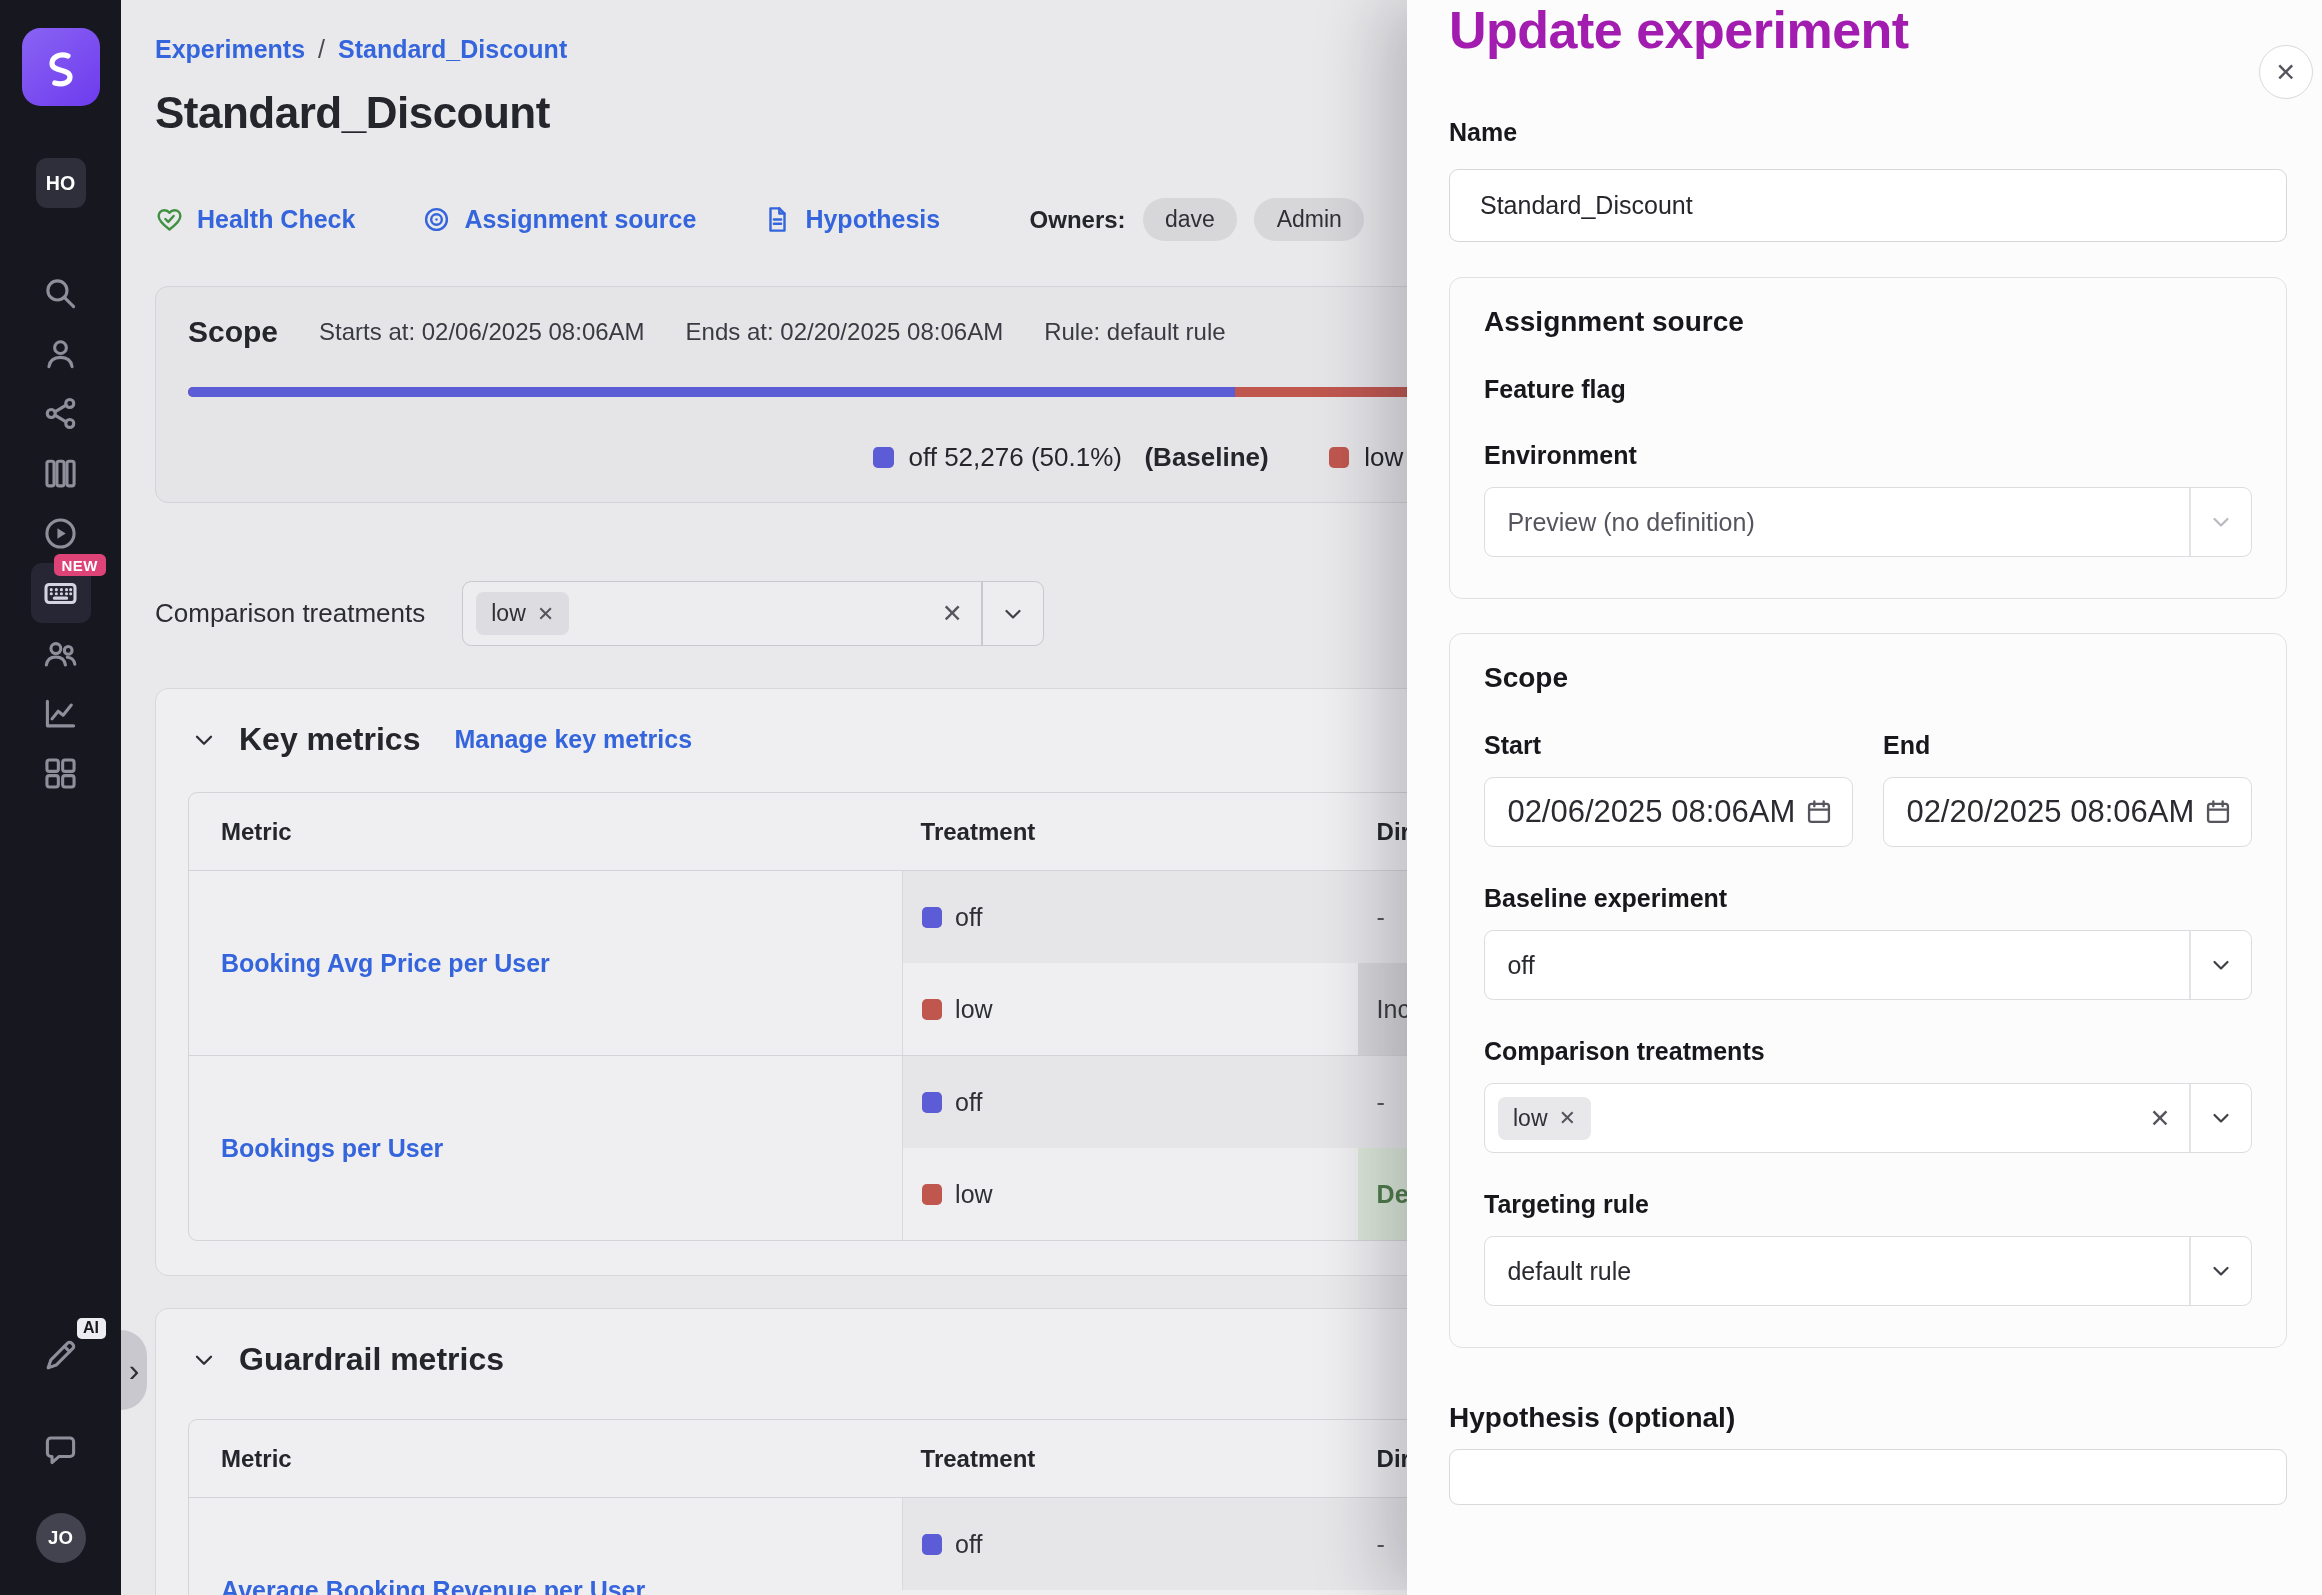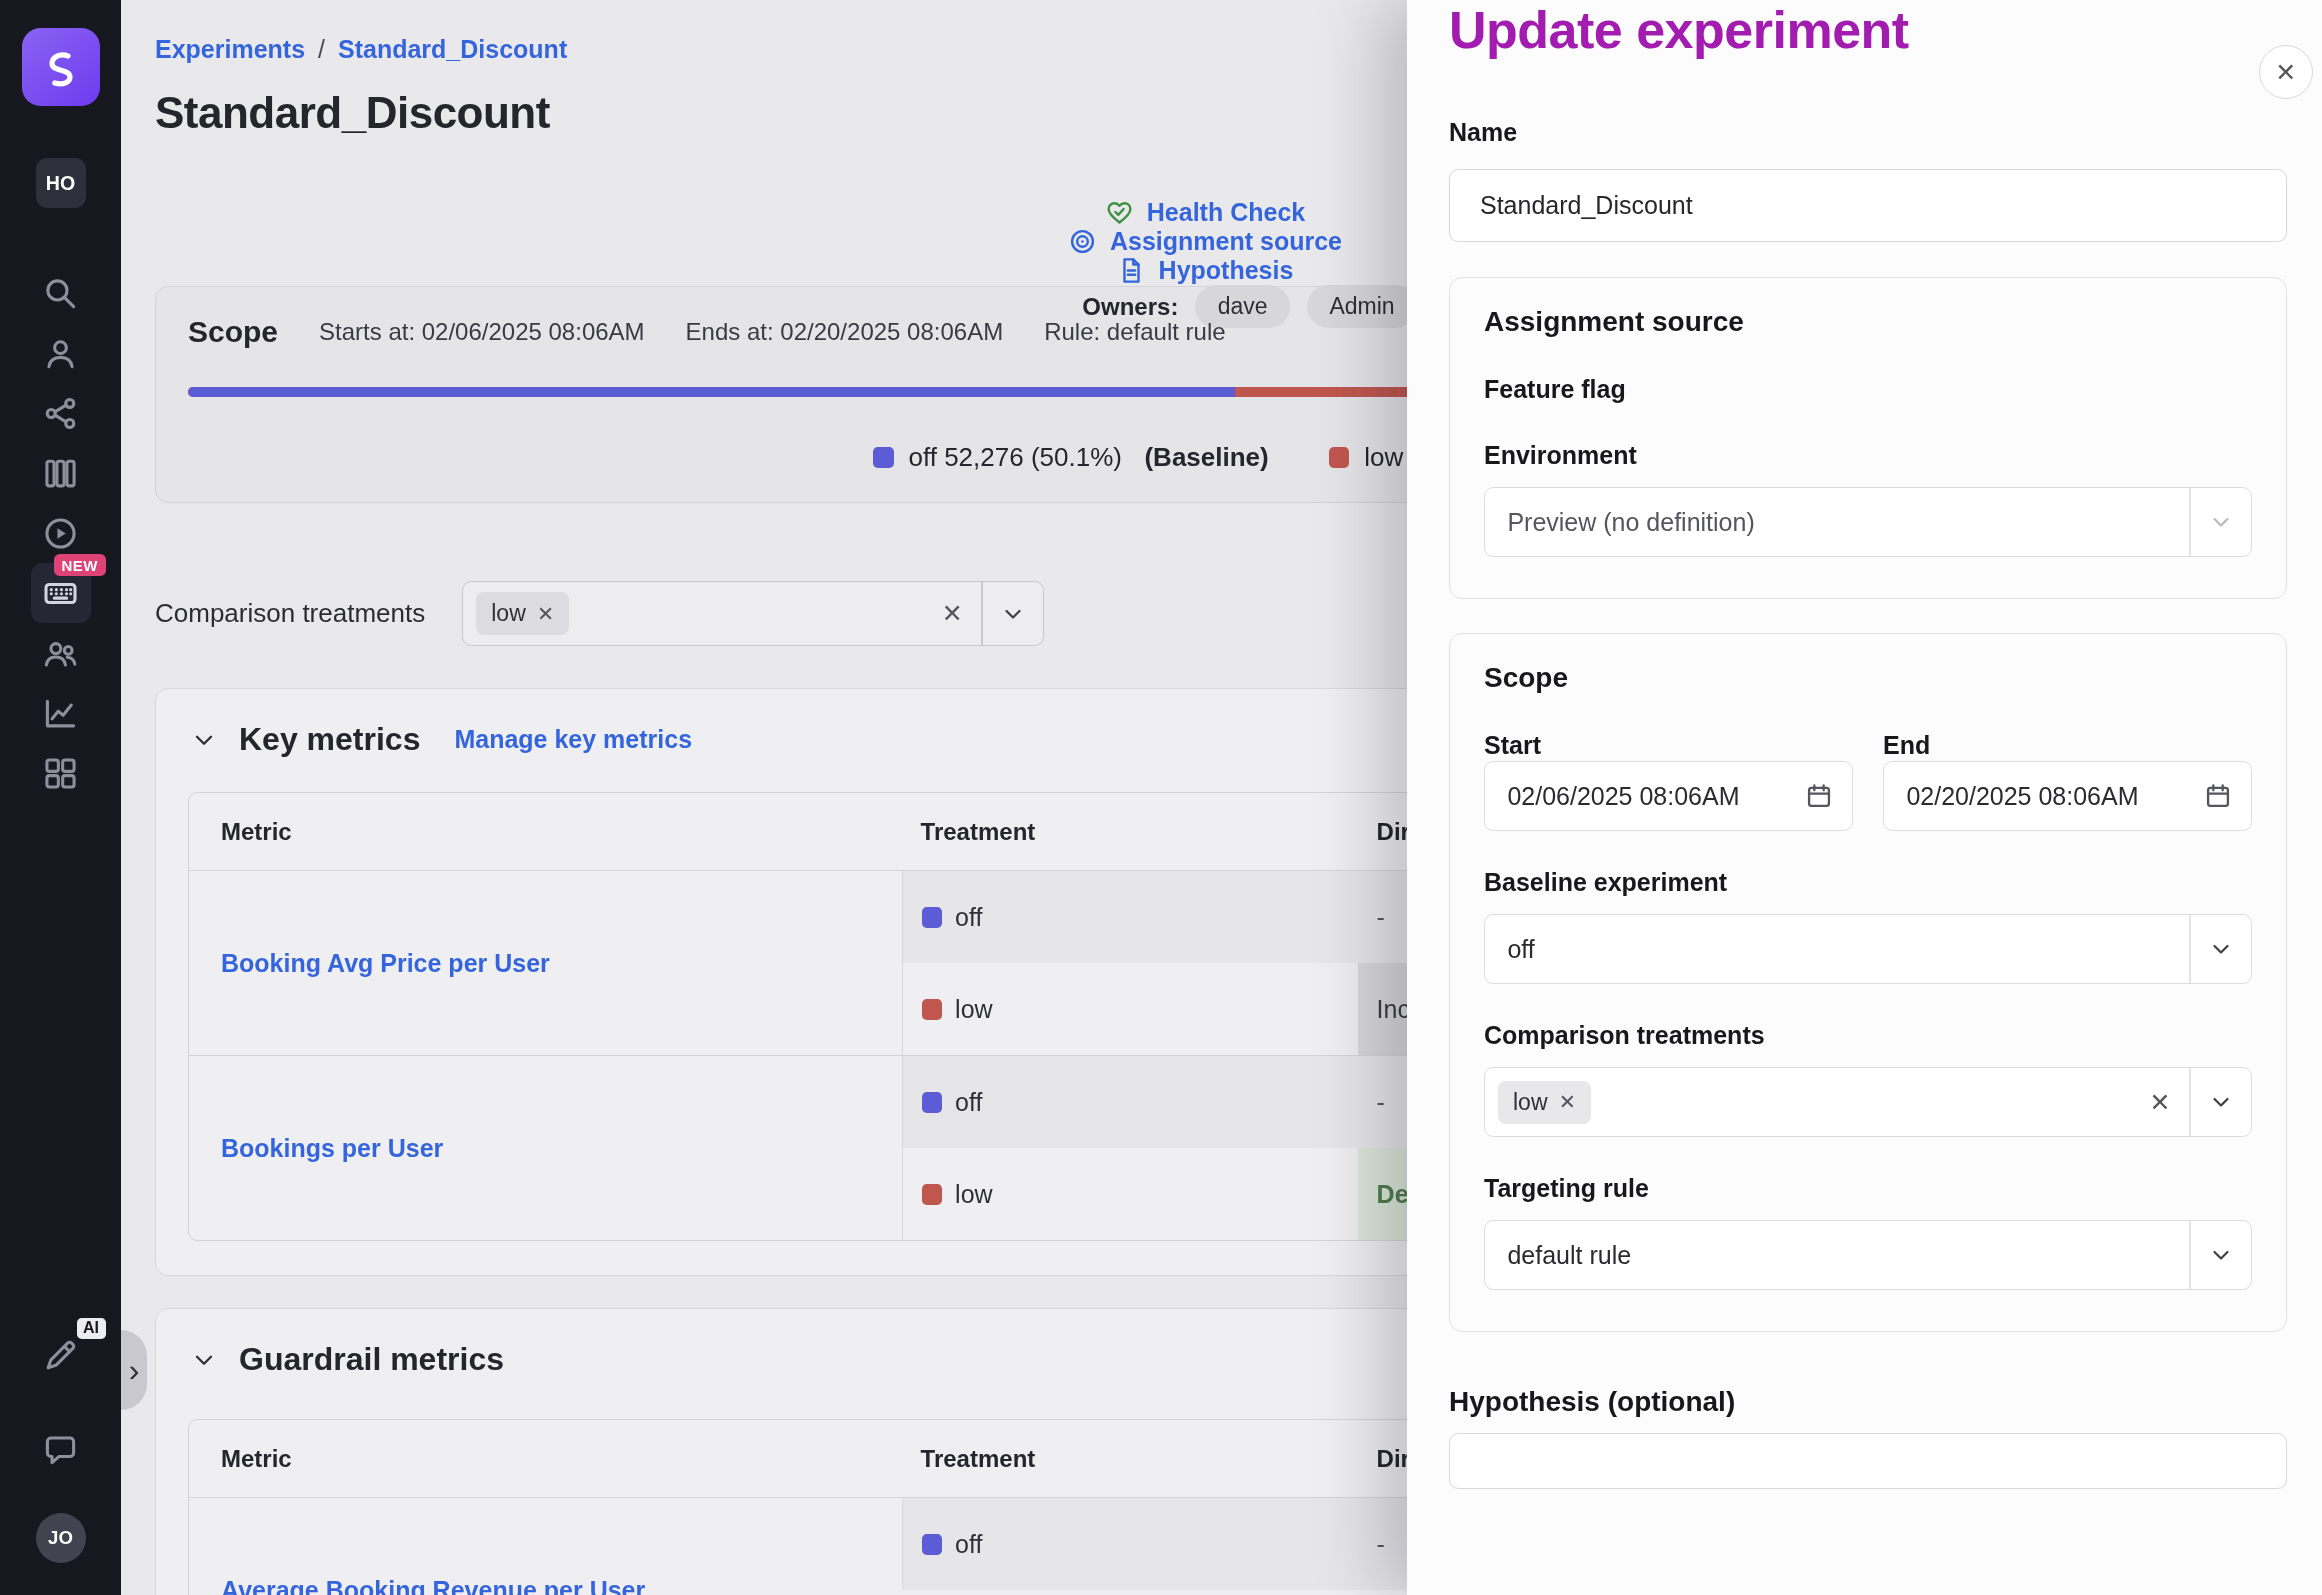--- a/index.html
+++ b/index.html
@@ -32,21 +32,21 @@
                     border-radius:0 40px 40px 0; z-index:10; display:flex; align-items:center; justify-content:center;
                     color:#2f2f36; font-size:32px; cursor:pointer; }
 
   
   .main { position:absolute; left:121px; top:0; width:2201px; height:1595px; padding:35px 0 0 34px; overflow:hidden; }
   .breadcrumb { display:flex; align-items:center; gap:13px; font-size:25px; font-weight:700; }
   .breadcrumb .sep { color:#4a4a52; font-weight:400; }
   .breadcrumb a { color:#3565dc; text-decoration:none; cursor:pointer; }
   .page-title { margin-top:24px; font-size:44px; font-weight:700; color:#25252c; letter-spacing:-0.5px; }
 
-  .meta-row { margin-top:60px; display:flex; align-items:center; height:43px;flex-direction:column; }
+  .meta-row { margin-top:60px; display:flex; align-items:center; height:43px; }
   .meta-item { display:flex; align-items:center; gap:13px; margin-right:67px; cursor:pointer; }
   .meta-item svg { width:29px; height:29px; }
   .meta-item .lbl { font-size:25px; font-weight:700; color:#3565dc; }
   .owners { display:flex; align-items:center; gap:17px; margin-left:22.4px; }
   .owners .olbl { font-size:24px; font-weight:700; color:#25252c; }
   .owner-pill { background:#d7d7da; color:#2f2f36; border-radius:22.4px; height:43px; padding:0 22.4px;
                 display:flex; align-items:center; font-size:23px; }
 
   .banner { margin-top:45px; width:2153px; background:#e5e5e8; border:1.9px solid #d3d3d8; border-radius:13px;
             padding:26px 32px 28px; }
@@ -118,22 +118,22 @@
   .dcard .f-label { margin-top:37px; display:block; }
   .dselect { margin-top:17px; height:70px; border:1.9px solid #dcdce0; border-radius:9.3px; background:#fff;
              display:flex; align-items:center; padding-left:22.4px; font-size:25px; color:#2a2a30; cursor:pointer; }
   .dselect.disabled { color:#55555e; cursor:default; }
   .dselect.disabled .sel-chev { color:#b9b9c1; }
   .dselect .sel-div { background:#e4e4e8; }
   .dselect.has-chip { padding-left:13px; }
   .dchip { background:#e8e8eb; }
   .date-row { display:flex; gap:30px; }
   .date-col { flex:1; }
-  .date-input { margin-top:1px; height:70px; border:1.9px solid #dcdce0; border-radius:9.3px; background:#fff;
-                display:flex; align-items:center; font-size:25px; color:#2a2a30; padding:0 18.6px 0 22.4px; cursor:pointer;justify-content:space-between; }
+  .date-input { margin-top:17px; height:70px; border:1.9px solid #dcdce0; border-radius:9.3px; background:#fff;
+                display:flex; align-items:center; font-size:31px; color:#2a2a30; padding:0 18.6px 0 22.4px; cursor:pointer;justify-content:space-between; }
   .date-input svg { width:28px; height:28px; margin-left:auto; color:#55555e; }
   .hyp-label { margin-top:54px; font-size:28px; font-weight:700; color:#17171c; }
   .hyp-input { margin-top:15px; height:56px; border:1.9px solid #d8d8dd; border-radius:9.3px; background:#fff; }
 </style>
 </head>
 <body>
 
 <aside class="sidebar">
   <div class="logo">
     <svg viewBox="0 0 24 24">

